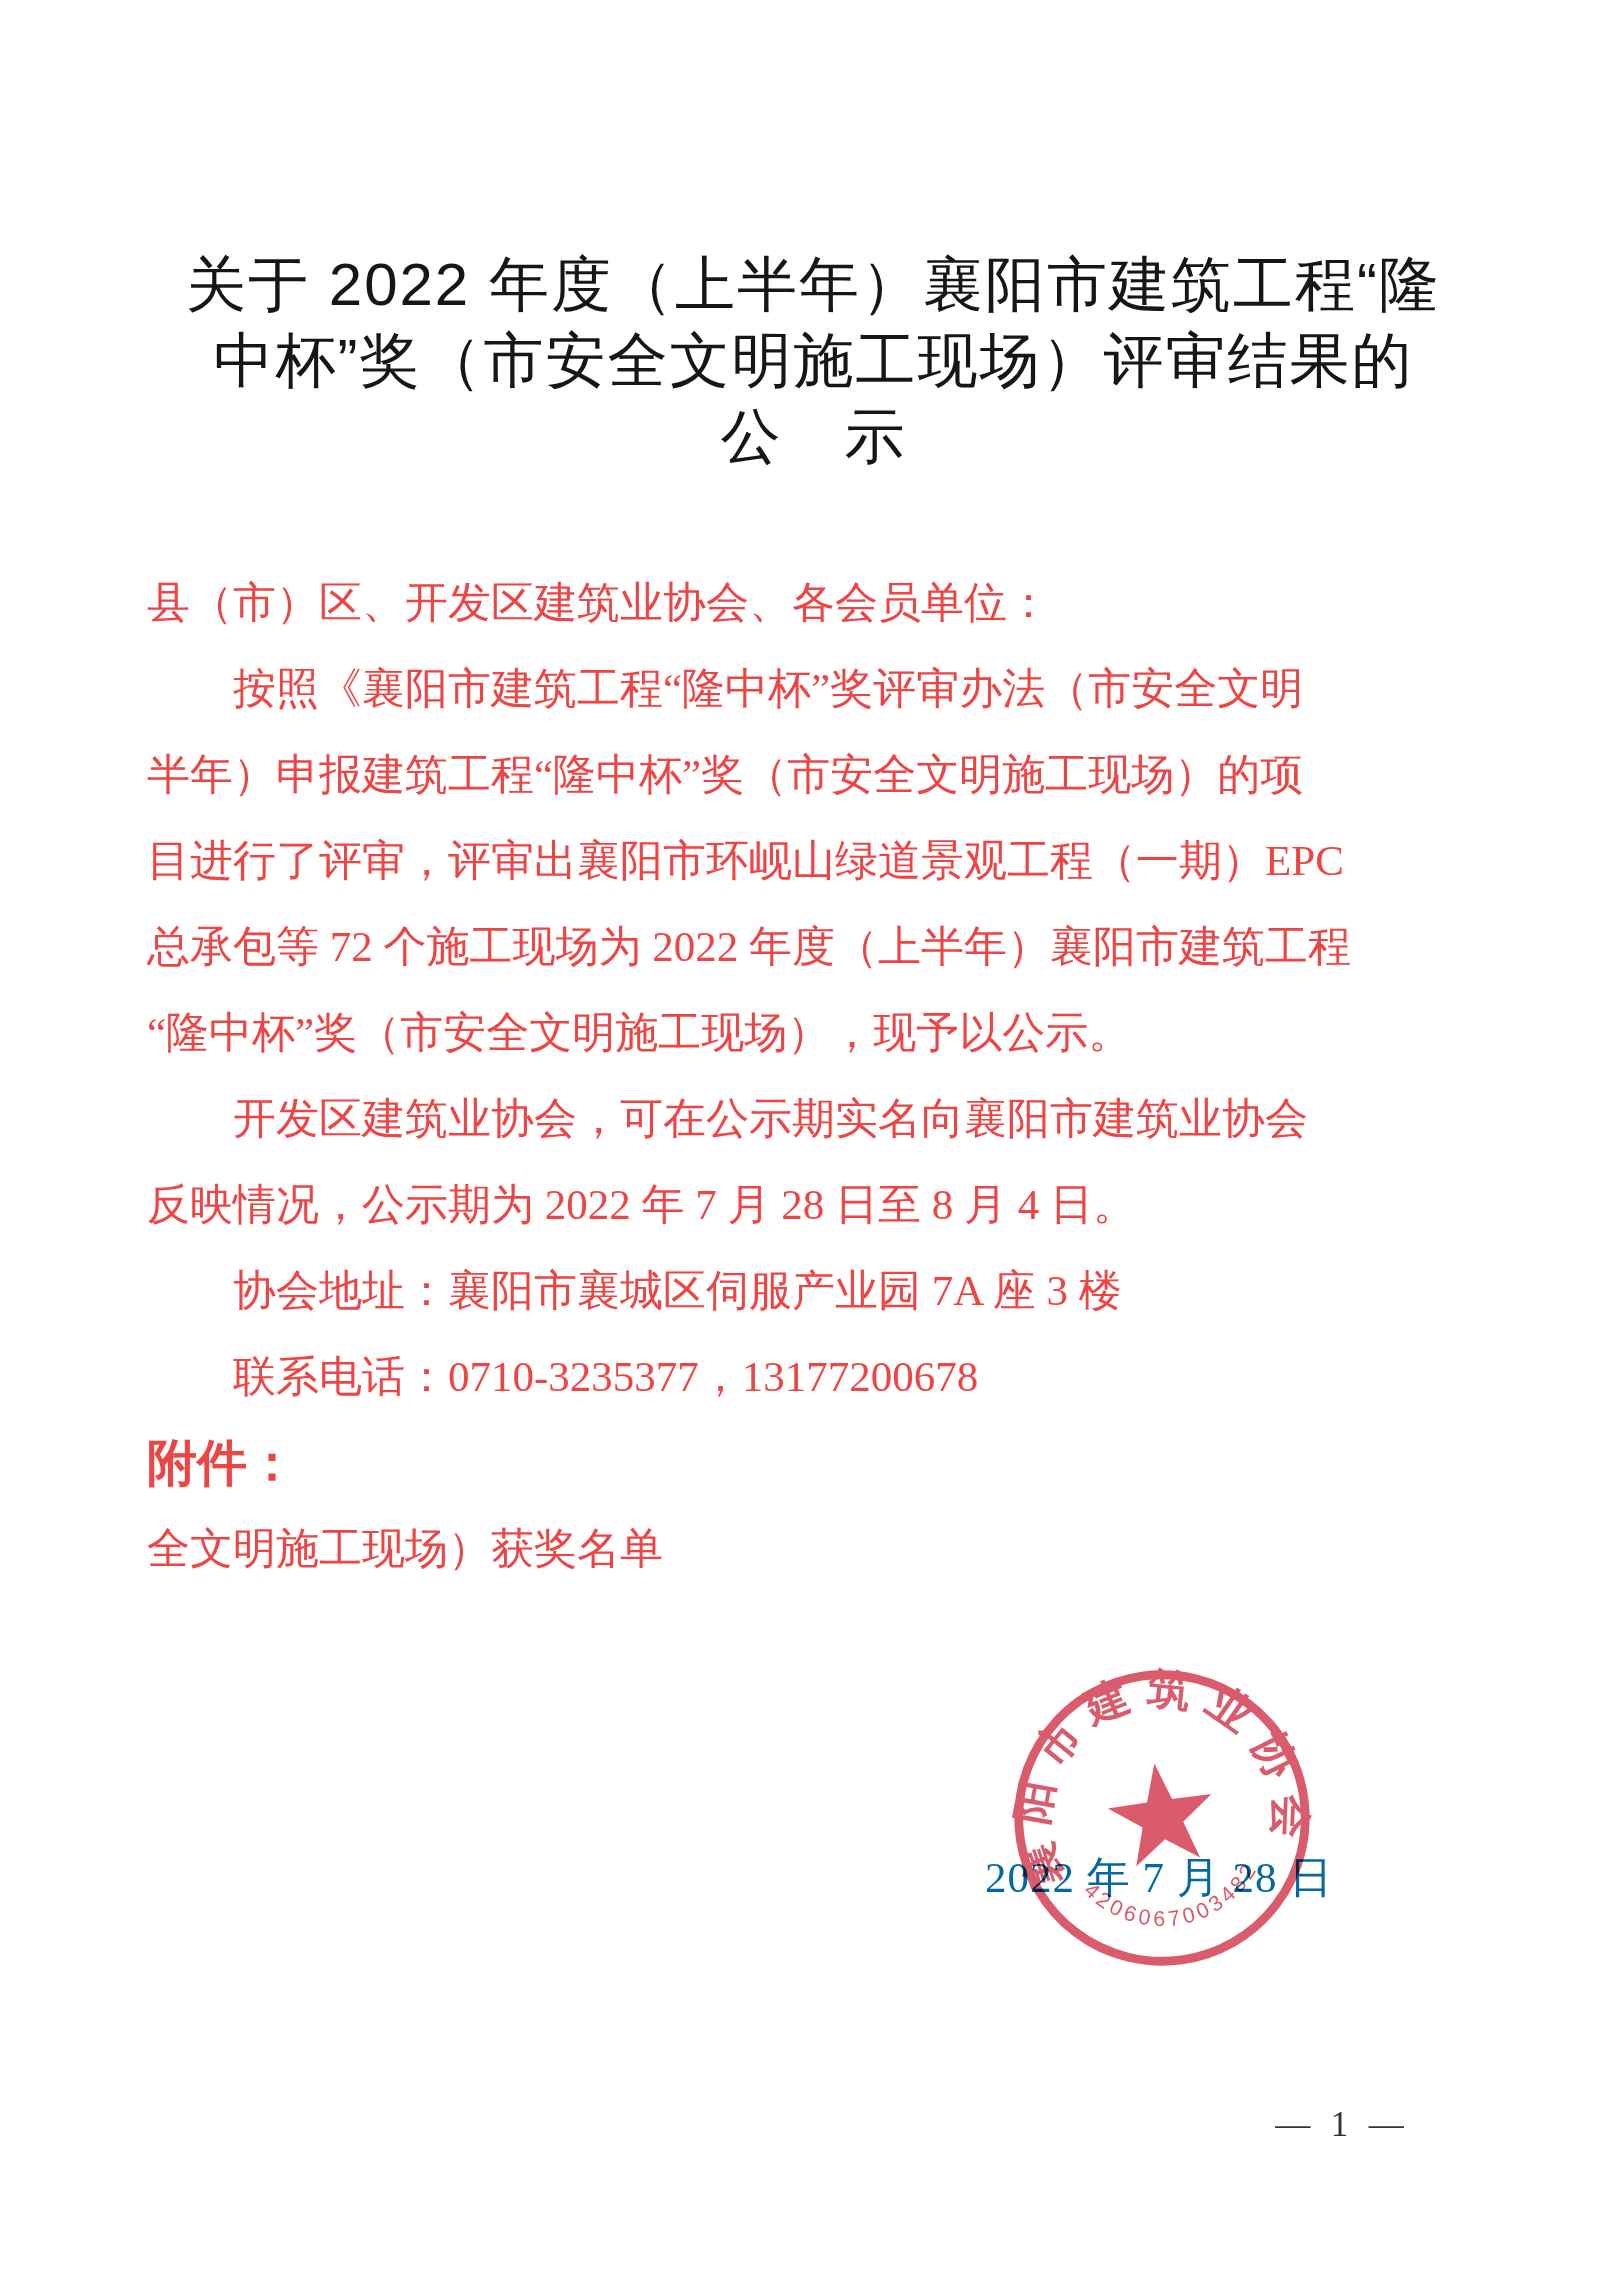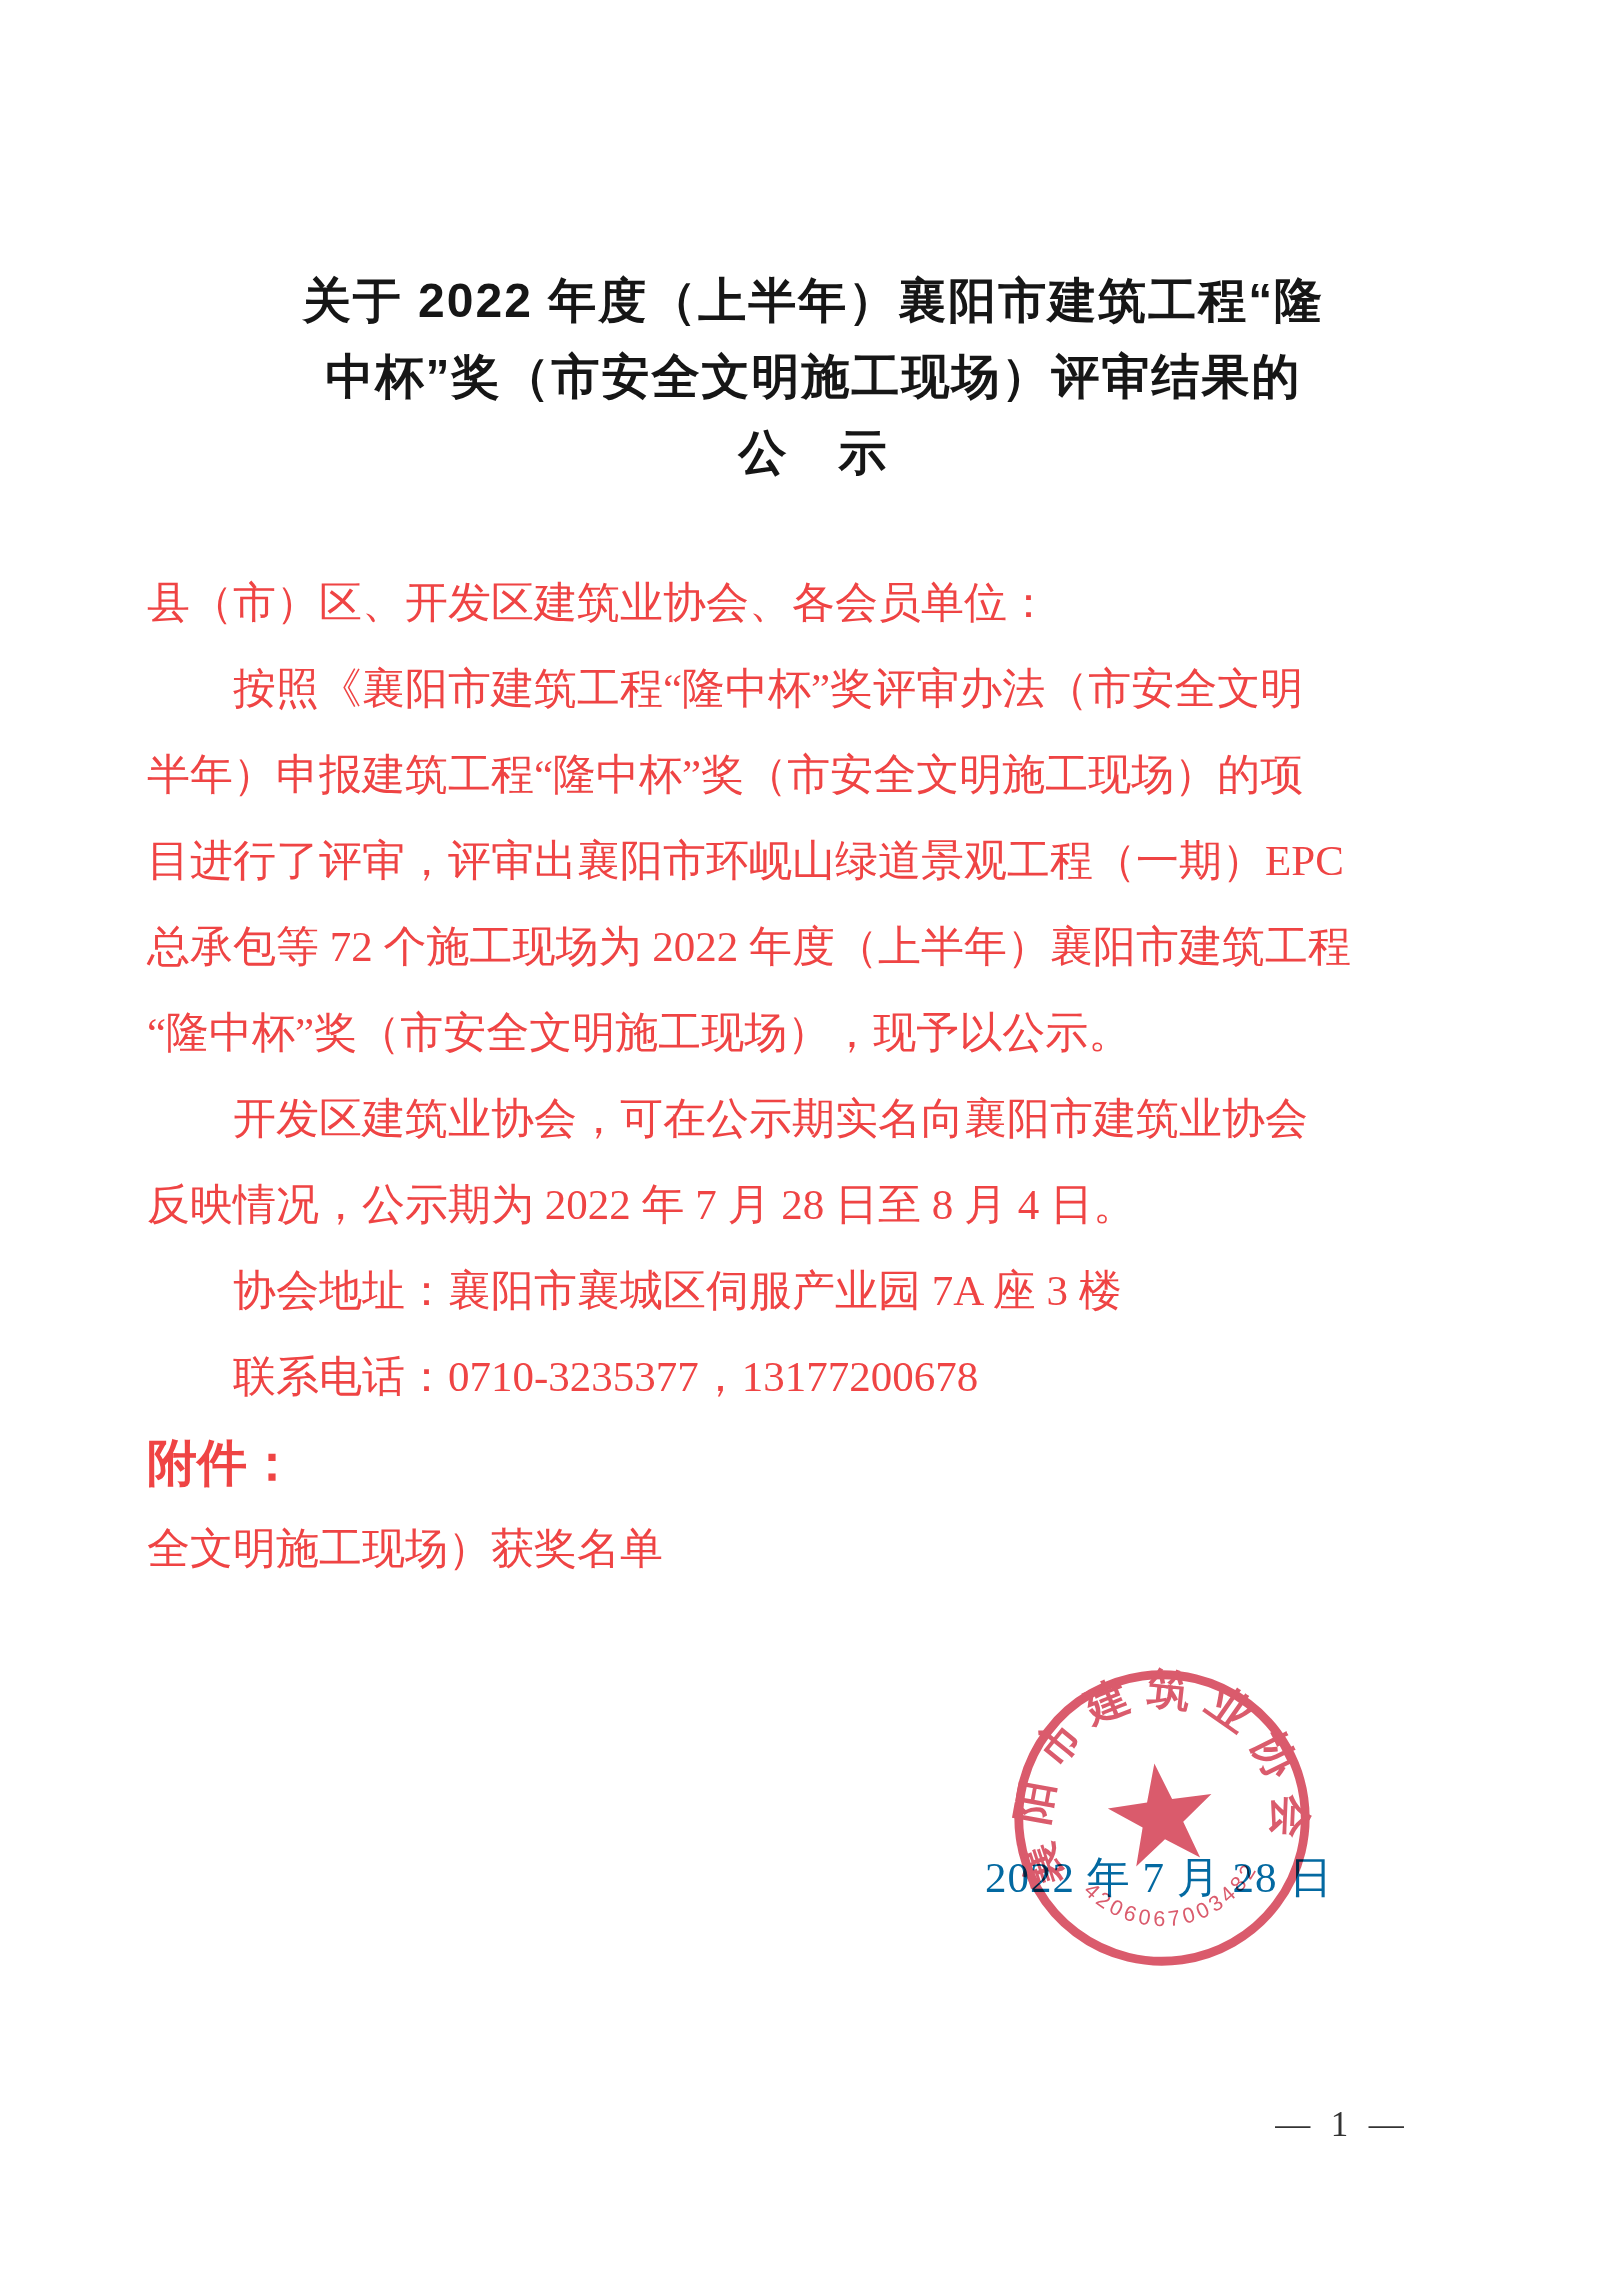--- a/index.html
+++ b/index.html
@@ -11,26 +11,25 @@
     font-family:"Liberation Serif","DejaVu Serif",serif;
     color:#1c1c1c;
   }
   .page{position:absolute;inset:0;}
   
   .title{
     position:absolute;
     left:147px;top:247px;width:1333px;
     text-align:center;
     font-family:"Liberation Sans","DejaVu Sans",sans-serif;
-    font-weight:bold;
-    font-size:48px;
+    font-weight:normal;
+    font-size:60px;
     line-height:76px;
     color:#161616;
     letter-spacing:2px;
-    margin-top:16px;
   }
   
   .body-text{
     position:absolute;
     left:147px;top:560px;width:1335px;
     font-size:43px;
     line-height:86px;
     color:#ef4444;
   }
   .line{height:86px;white-space:nowrap;}

